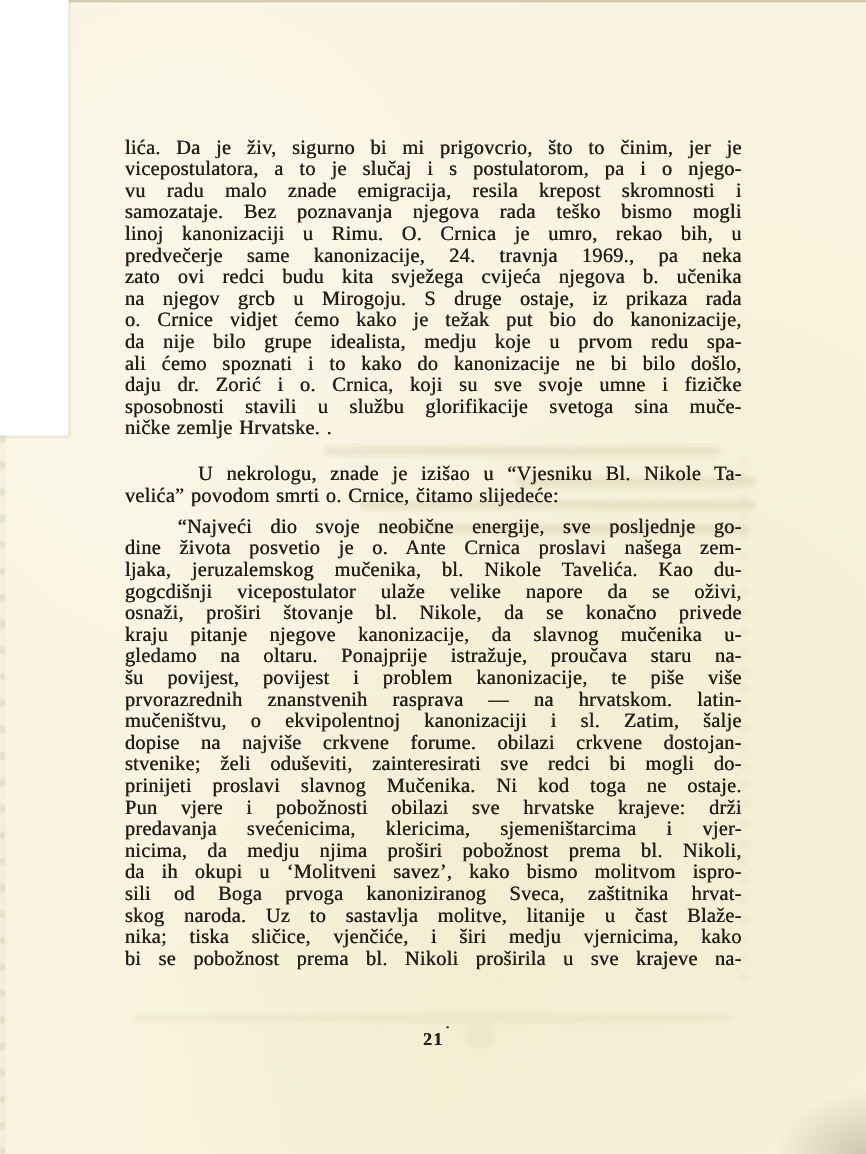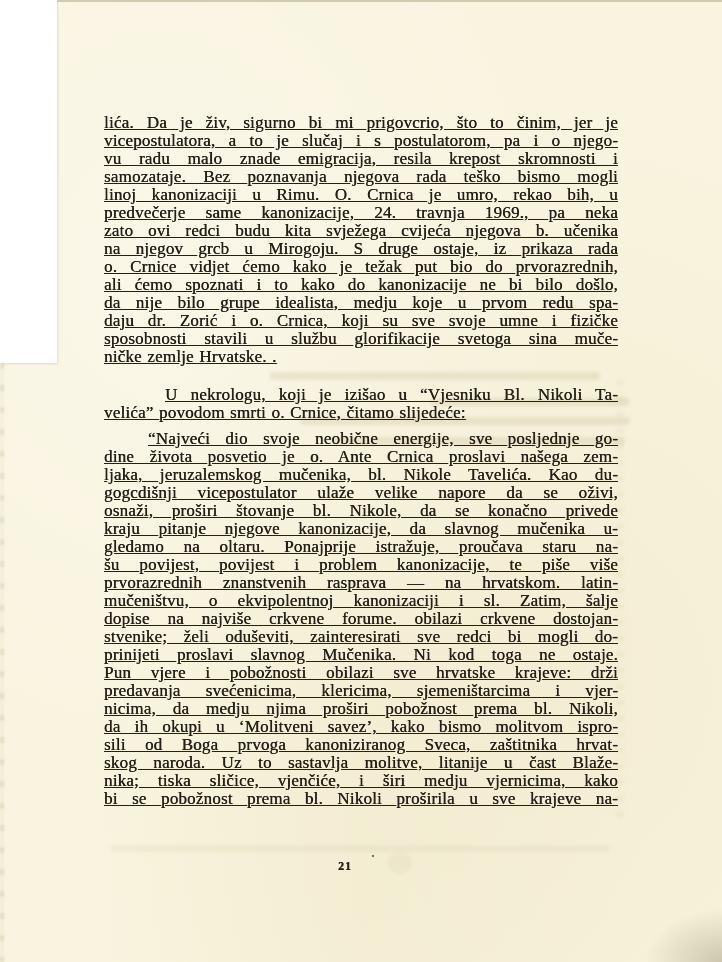--- a/index.html
+++ b/index.html
@@ -49,39 +49,38 @@
     position: absolute; right: 0; bottom: 0; width: 80px; height: 55px;
     background: radial-gradient(ellipse at 100% 100%, rgba(110,100,70,0.30), rgba(110,100,70,0) 68%);
   }
   
   .text-block {
     position: absolute; left: 104px; top: 114px; width: 514px;
     color: var(--ink);
     font-size: 17px; line-height: 18px;
     letter-spacing: 0.2px; word-spacing: 1px;
     text-shadow: 0.3px 0 0 currentColor;
-    text-decoration: underline;
   }
   .para { margin: 0; }
   .para:nth-child(2) { margin-top: 20px; }
   .para:nth-child(3) { margin-top: 8px; }
   .line {
     text-align: justify;
     text-align-last: justify;
     text-justify: inter-word;
     white-space: normal;
     overflow: hidden;
     height: 18px;
   }
   .line.last { text-align-last: left; }
   .page-number {
-    position: absolute; left: 88px; top: 859px; width: 514px;
+    position: absolute; left: 104px; top: 859px; width: 514px;
     text-align: center;
     color: var(--ink);
-    font-size: 12px; font-weight: bold; letter-spacing: 1px;
+    font-size: 15px; font-weight: bold; letter-spacing: 1px;
     text-shadow: 0.3px 0 0 currentColor;
   }
   .pn-dot {
     position: absolute; left: 372px; top: 855px;
     width: 2px; height: 2px; border-radius: 50%;
     background: rgba(45,38,26,0.85);
   }
   
   .ghost {
     position: absolute;
@@ -119,29 +118,29 @@
 <div class="text-block">
     <div class="para">
       <div class="line">lića. Da je živ, sigurno bi mi prigovcrio, što to činim, jer je</div>
       <div class="line">vicepostulatora, a to je slučaj i s postulatorom, pa i o njego-</div>
       <div class="line">vu radu malo znade emigracija, resila krepost skromnosti i</div>
       <div class="line">samozataje. Bez poznavanja njegova rada teško bismo mogli</div>
       <div class="line">linoj kanonizaciji u Rimu. O. Crnica je umro, rekao bih, u</div>
       <div class="line">predvečerje same kanonizacije, 24. travnja 1969., pa neka</div>
       <div class="line">zato ovi redci budu kita svježega cvijeća njegova b. učenika</div>
       <div class="line">na njegov grcb u Mirogoju. S druge ostaje, iz prikaza rada</div>
-      <div class="line">o. Crnice vidjet ćemo kako je težak put bio do prvorazrednih,</div>
+      <div class="line">o. Crnice vidjet ćemo kako je težak put bio do kanonizacije,</div>
+      <div class="line">da nije bilo grupe idealista, medju koje u prvom redu spa-</div>
       <div class="line">ali ćemo spoznati i to kako do kanonizacije ne bi bilo došlo,</div>
-      <div class="line">da nije bilo grupe idealista, medju koje u prvom redu spa-</div>
       <div class="line">daju dr. Zorić i o. Crnica, koji su sve svoje umne i fizičke</div>
       <div class="line">sposobnosti stavili u službu glorifikacije svetoga sina muče-</div>
       <div class="line last">ničke zemlje Hrvatske. .</div>
     </div>
     <div class="para">
-      <div class="line" style="padding-left: 61px;">U nekrologu, koji je izišao u “Vjesniku Bl. Nikoli Ta-</div>
+      <div class="line" style="padding-left: 61px;">U nekrologu, znade je izišao u “Vjesniku Bl. Nikole Ta-</div>
       <div class="line last">velića” povodom smrti o. Crnice, čitamo slijedeće:</div>
     </div>
     <div class="para">
       <div class="line" style="padding-left: 44px;">“Najveći dio svoje neobične energije, sve posljednje go-</div>
       <div class="line">dine života posvetio je o. Ante Crnica proslavi našega zem-</div>
       <div class="line">ljaka, jeruzalemskog mučenika, bl. Nikole Tavelića. Kao du-</div>
       <div class="line">gogcdišnji vicepostulator ulaže velike napore da se oživi,</div>
       <div class="line">osnaži, proširi štovanje bl. Nikole, da se konačno privede</div>
       <div class="line">kraju pitanje njegove kanonizacije, da slavnog mučenika u-</div>
       <div class="line">gledamo na oltaru. Ponajprije istražuje, proučava staru na-</div>

